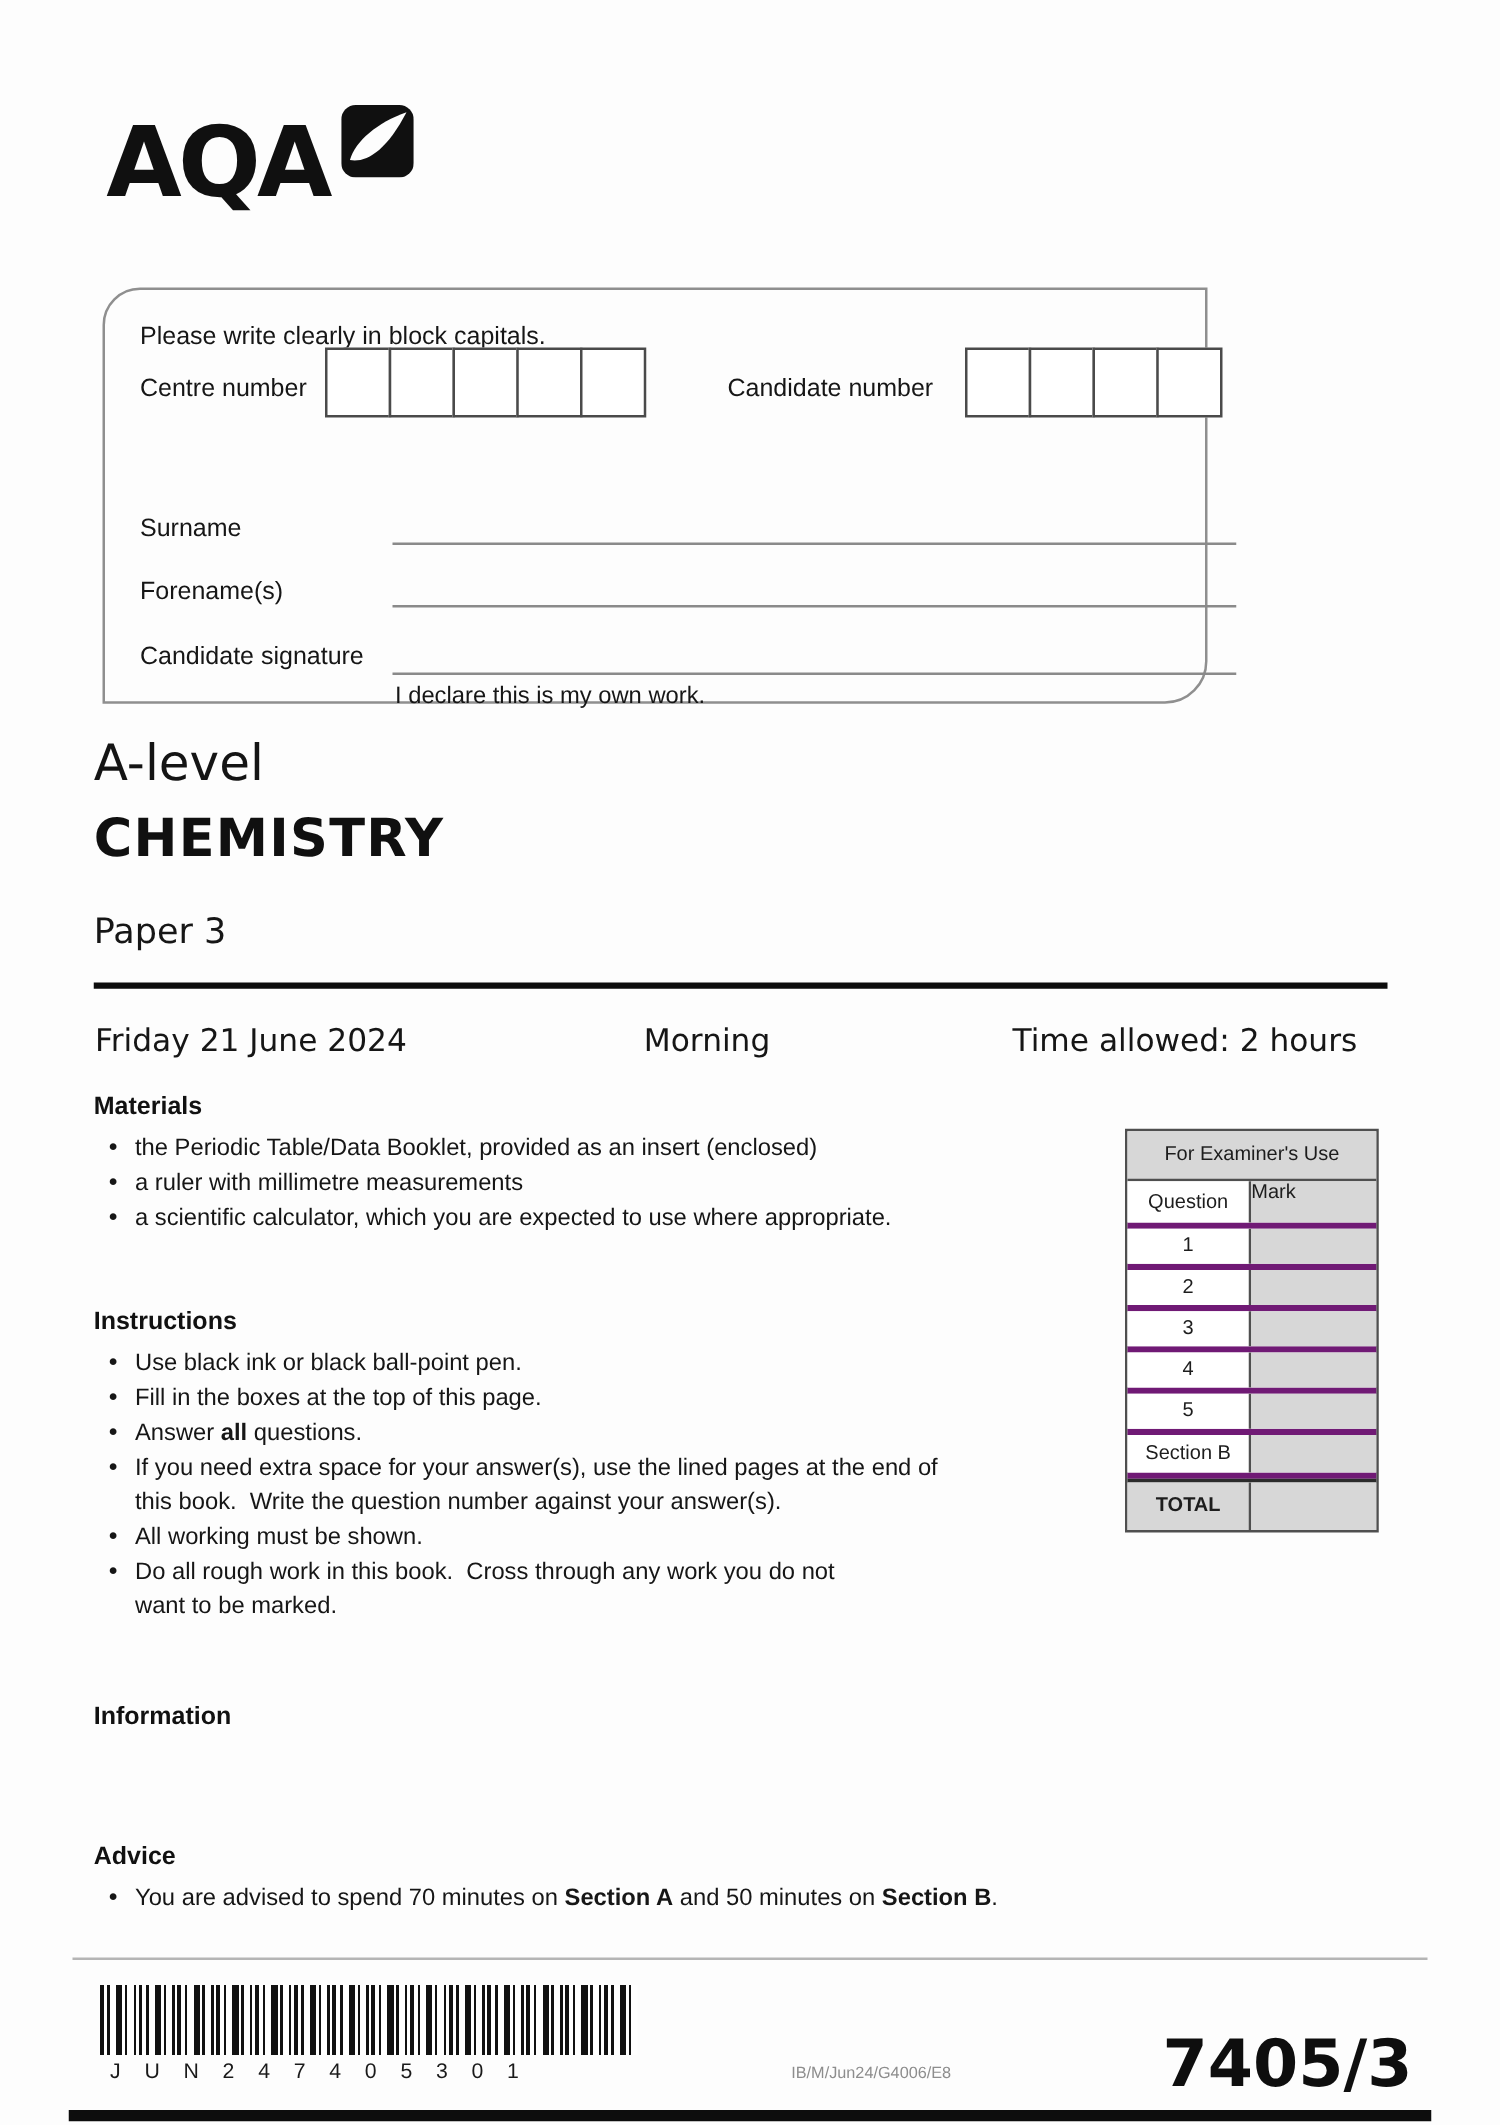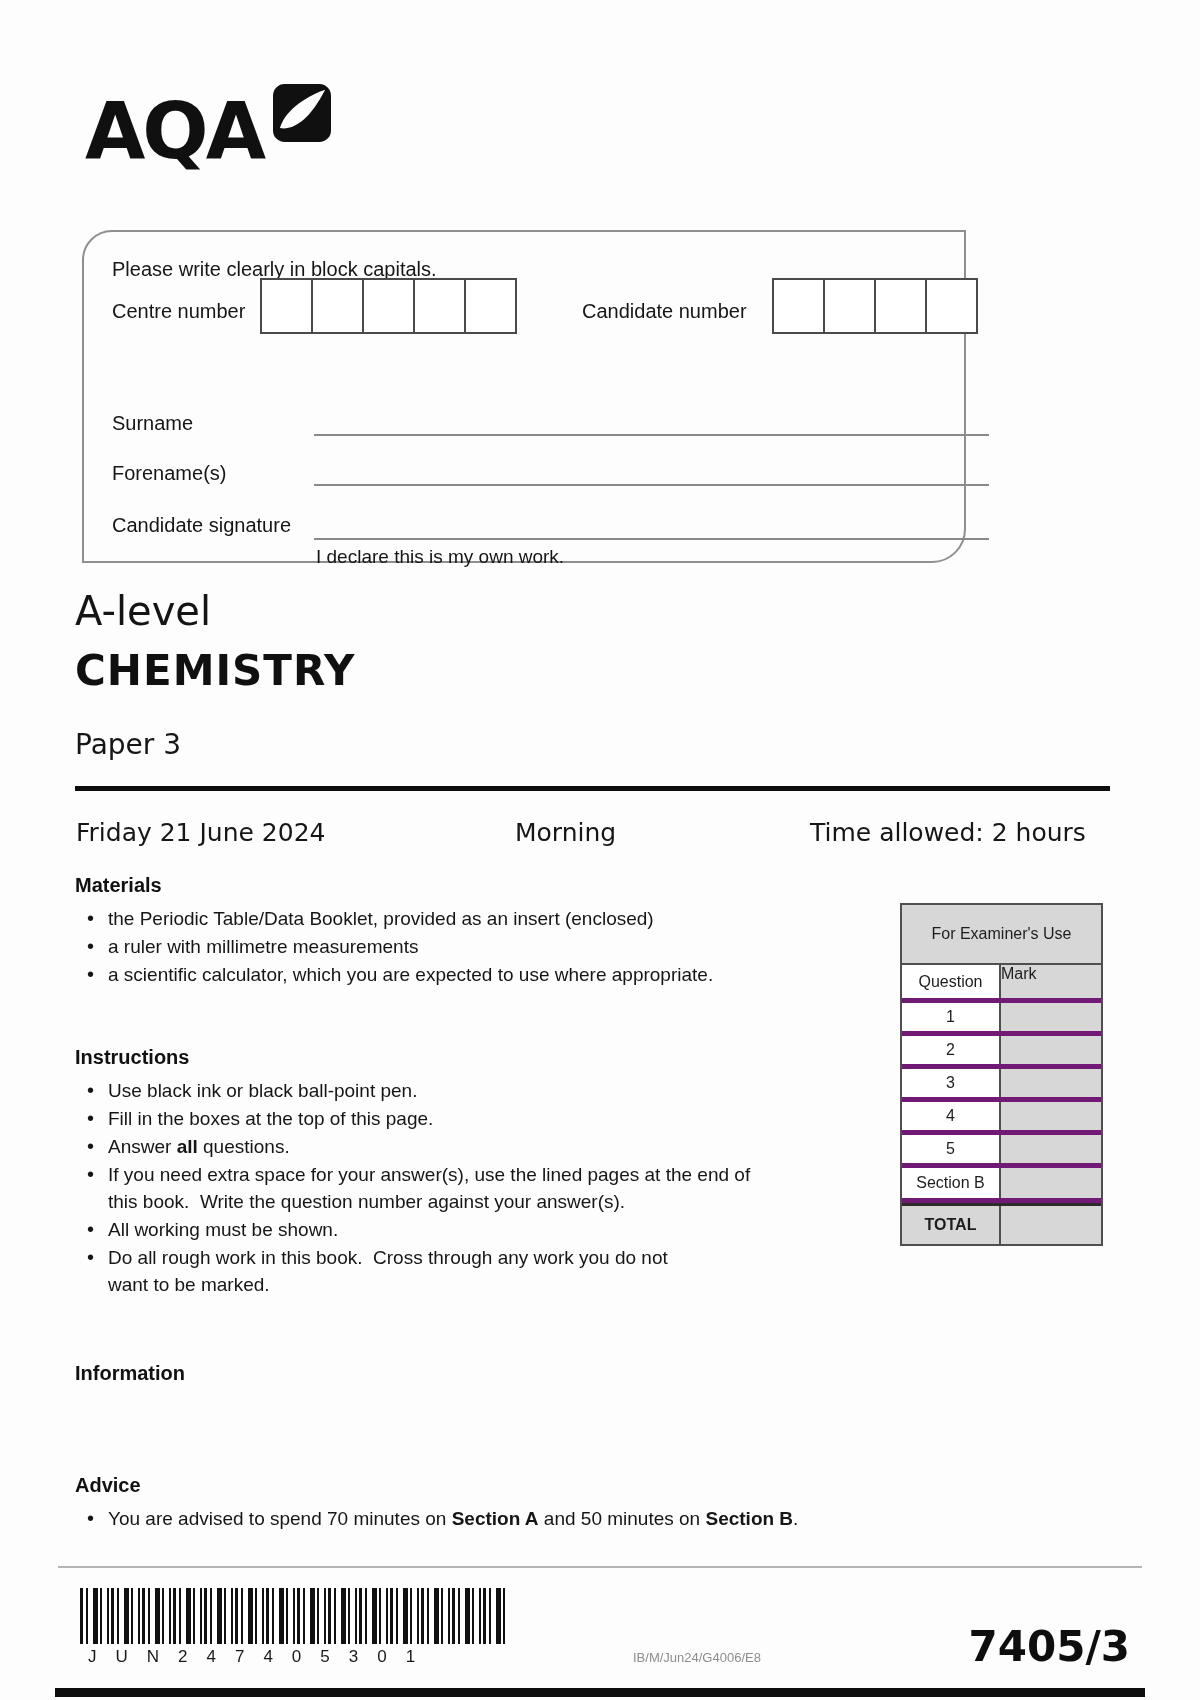--- a/index.html
+++ b/index.html
@@ -71,21 +71,21 @@
   .sec-instructions { top:1044px; }
   .sec-information  { top:1360px; }
   .sec-advice       { top:1472px; }
 
   
   .ex-table {
     position:absolute; left:900px; top:903px; width:203px;
     border:2px solid #4f4f4f; background:#fff; font-size:16px; color:#1d1d1d;
   }
   .ex-title {
-    height:60px; background:#d7d7d7; border-bottom:2px solid #4f4f4f;
+    height:40px; background:#d7d7d7; border-bottom:2px solid #4f4f4f;
     display:flex; align-items:center; justify-content:center; font-size:16px;
   }
   .ex-row { display:flex; border-bottom:5px solid #701a75; }
   .ex-row:last-child { border-bottom:none; }
   .ex-q {
     width:99px; border-right:2px solid #4f4f4f; background:#fff;
     display:flex; align-items:center; justify-content:center;
   }
   .ex-m { flex:1; background:#d7d7d7; }
   .ex-head { height:38px; }
@@ -105,21 +105,21 @@
       #111 20px,#111 22px,#fff 22px,#fff 27px,
       #111 27px,#111 29px,#fff 29px,#fff 31px);
   }
   .barcode-text {
     position:absolute; left:88px; top:1647px; font-size:17px; font-weight:500;
     letter-spacing:19px; color:#1a1a1a; white-space:nowrap;
   }
   .ref-code { position:absolute; left:633px; top:1650px; font-size:13px; color:#8d8d8d; }
   .paper-code {
     position:absolute; right:70px; top:1622px;
-    font-family:"DejaVu Sans", sans-serif; font-size:42px; font-weight:bold; color:#0e0e0e;margin-left:16px;
+    font-family:"DejaVu Sans", sans-serif; font-size:52px; font-weight:bold; color:#0e0e0e;margin-left:16px;
   }
   .f-bar { position:absolute; left:55px; top:1688px; width:1090px; height:9px; background:#0d0d0d; }
 </style>
 </head>
 <body>
 
 <div class="page">
 
   <div class="logo">
     <span class="logo-text">AQA</span>

